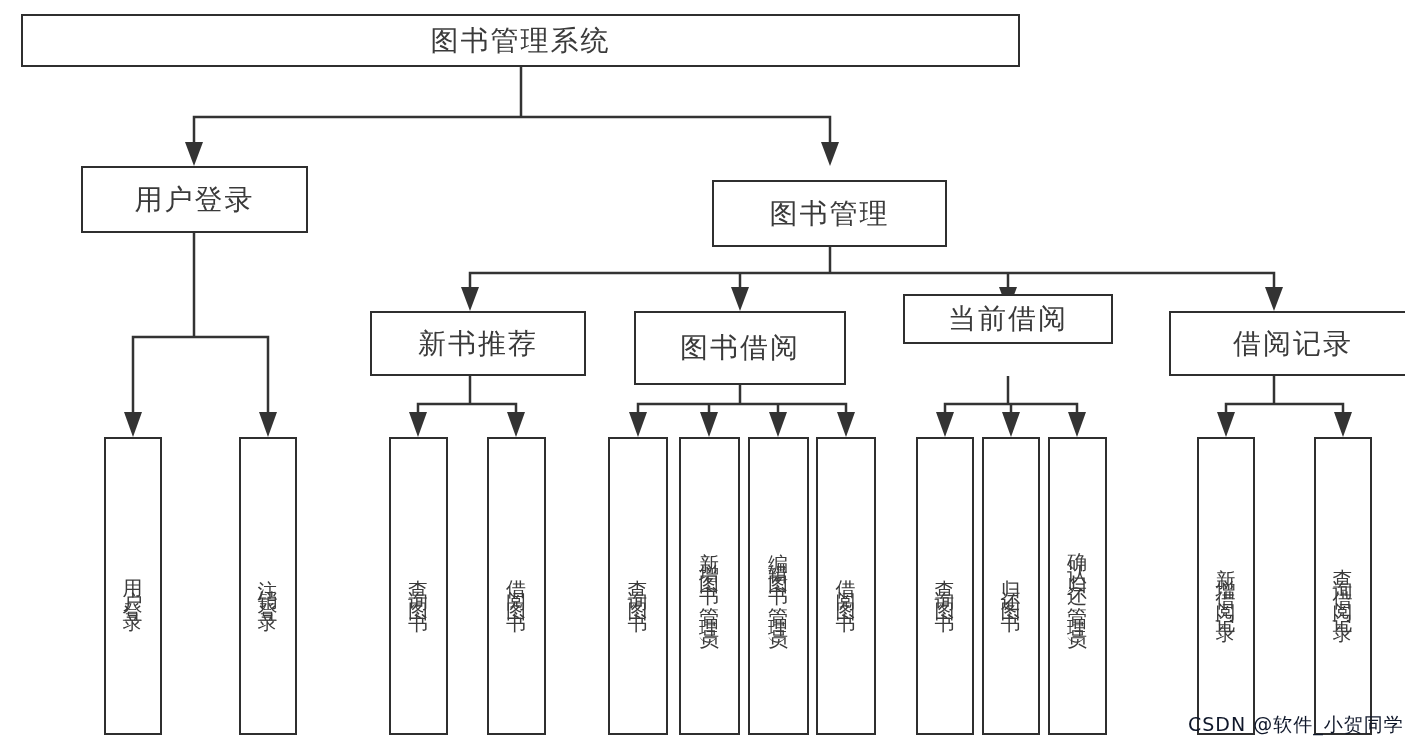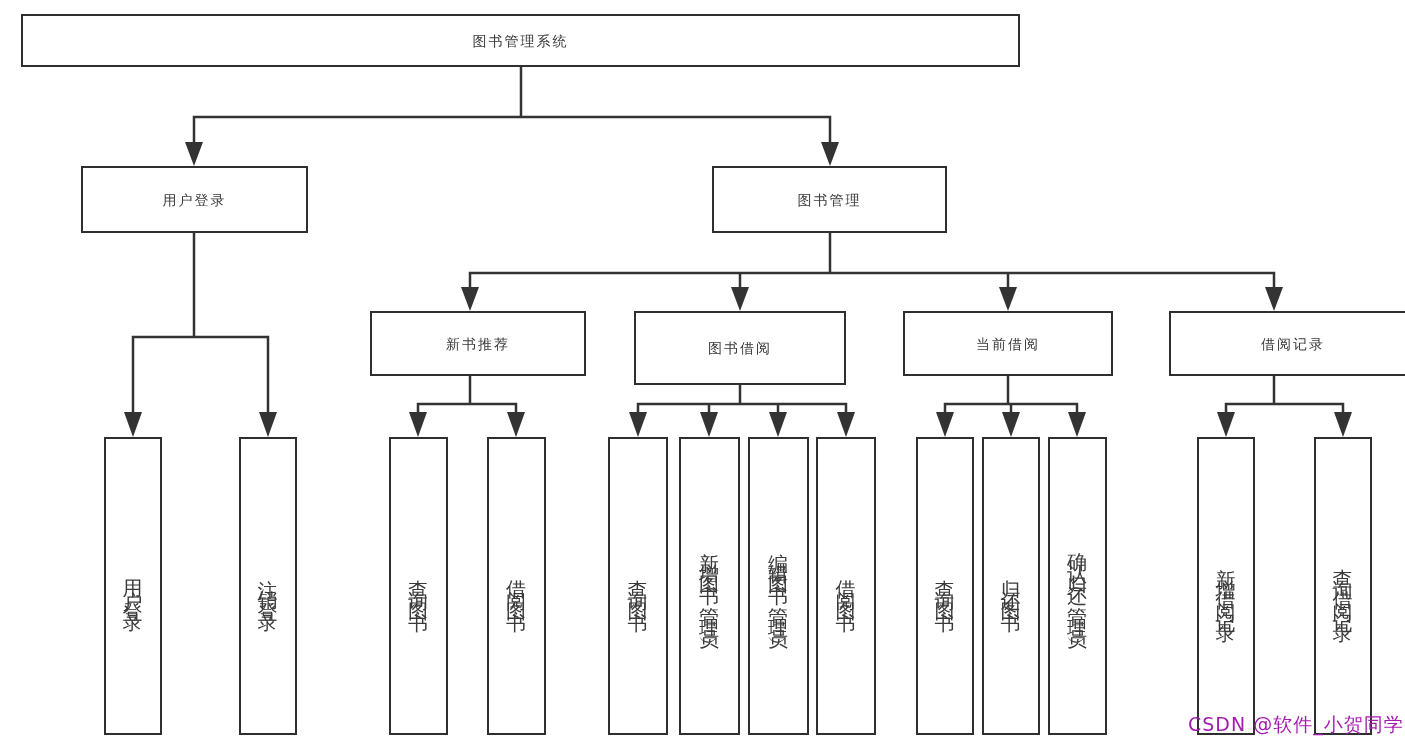--- a/index.html
+++ b/index.html
@@ -29,38 +29,38 @@
     box-sizing: border-box;
     border: 2.5px solid #2f2f2f;
     background: #ffffff;
     display: flex;
     align-items: center;
     justify-content: center;
     z-index: 1;
   }
   .node .lbl {
     color: #3a3a3a;
-    font-size: 14px;
+    font-size: 28px;
     letter-spacing: 2px;
     white-space: nowrap;
     line-height: 1;
   }
   .node.v .lbl {
     writing-mode: vertical-rl;
     text-orientation: mixed;
     font-size: 20px;
     letter-spacing: 11px;
     white-space: nowrap;
   }
   .watermark {
     position: absolute;
     left: 1188px;
     top: 712px;
     z-index: 5;
-    color: #a21caf;
+    color: #0f172a;
     font-size: 19px;
     letter-spacing: 1px;
     white-space: nowrap;
   }
 </style>
 </head>
 <body>
 
 <div class="canvas">
 
@@ -126,31 +126,31 @@
     </g>
   </svg>
 
   <div class="node" style="left:21px;top:14px;width:999px;height:53px">
     <span class="lbl">图书管理系统</span>
   </div>
 
   <div class="node" style="left:81px;top:166px;width:227px;height:67px">
     <span class="lbl">用户登录</span>
   </div>
-  <div class="node" style="left:712px;top:166px;width:235px;height:67px">
+  <div class="node" style="left:712px;top:180px;width:235px;height:67px">
     <span class="lbl">图书管理</span>
   </div>
 
   <div class="node" style="left:370px;top:311px;width:216px;height:65px">
     <span class="lbl">新书推荐</span>
   </div>
   <div class="node" style="left:634px;top:311px;width:212px;height:74px">
     <span class="lbl">图书借阅</span>
   </div>
-  <div class="node" style="left:903px;top:311px;width:210px;height:65px">
+  <div class="node" style="left:903px;top:294px;width:210px;height:50px">
     <span class="lbl">当前借阅</span>
   </div>
   <div class="node" style="left:1169px;top:311px;width:248px;height:65px">
     <span class="lbl">借阅记录</span>
   </div>
 
   <div class="node v" style="left:104px;top:437px;width:58px;height:298px">
     <span class="lbl">用户登录</span>
   </div>
   <div class="node v" style="left:239px;top:437px;width:58px;height:298px">

